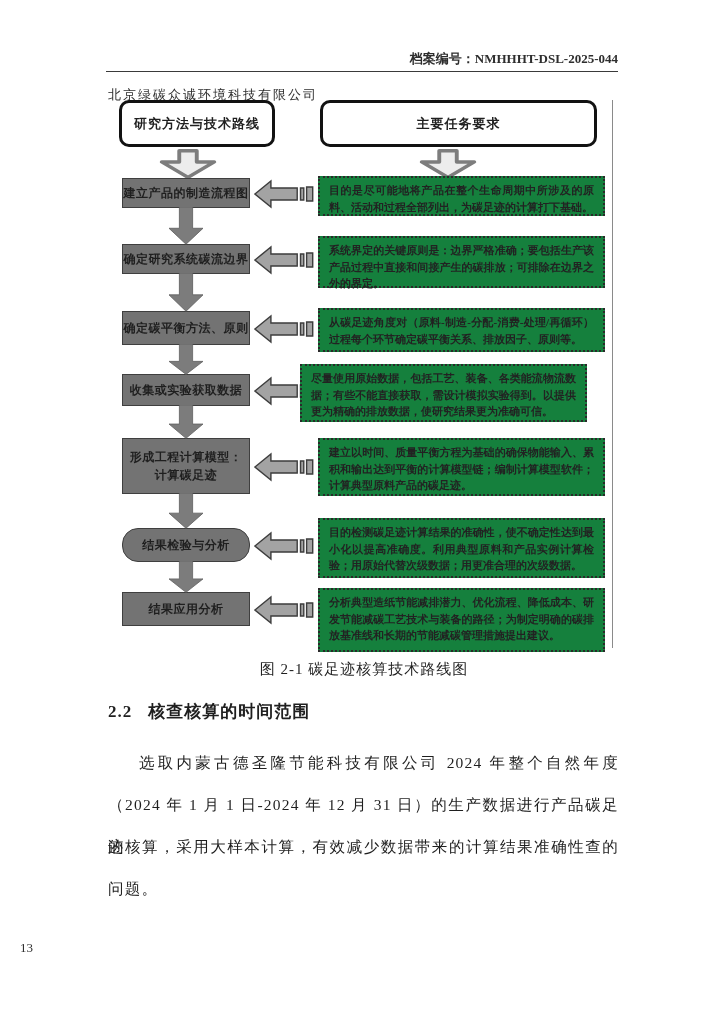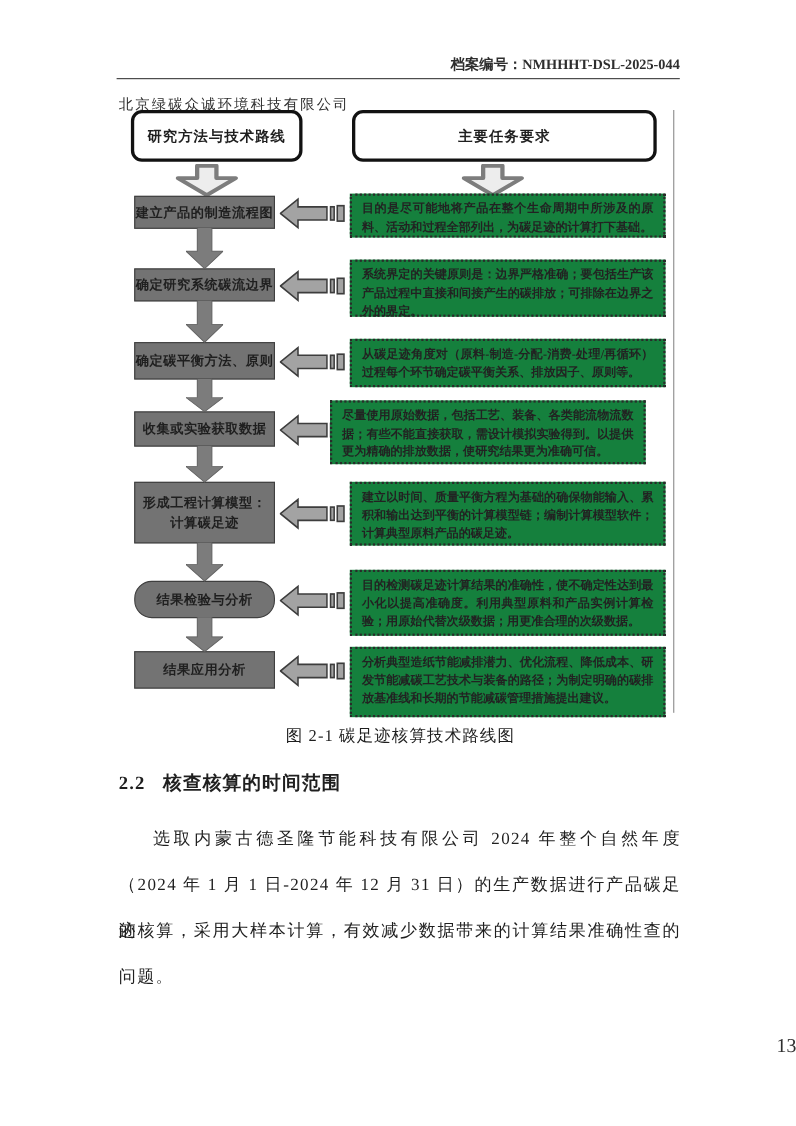--- a/index.html
+++ b/index.html
@@ -40,21 +40,21 @@
   .arr svg{display:block;width:100%;height:100%;}
 
   
   .fig-caption{left:108px;top:660px;width:512px;text-align:center;font-size:15px;letter-spacing:1px;}
   .sec-head{left:108px;top:700px;width:512px;font-size:17px;font-weight:bold;letter-spacing:1px;}
   .sec-head .num{margin-right:16px;}
   .pline{left:108px;width:511px;font-size:15.5px;line-height:42px;letter-spacing:1.2px;
          text-align:justify;text-align-last:justify;}
   .pline.first{text-indent:2em;}
   .pline.last{text-align-last:left;}
-  .pgnum{left:0;top:940px;width:724px;text-align:right;font-size:18px;color:#2e2e2e;padding-left:20px;}
+  .pgnum{left:0;top:940px;width:724px;text-align:left;font-size:13px;color:#2e2e2e;padding-left:20px;}
 </style>
 </head>
 <body>
 
 <svg width="0" height="0" style="position:absolute" aria-hidden="true">
   <defs>
     <symbol id="fancyDown" viewBox="0 0 74 36" preserveAspectRatio="none">
       <path d="M28 2 L28 15 L10 15 L37 33 L64 15 L46 15 L46 2 Z" fill="#ededed" stroke="#7d7d7d" stroke-width="4" stroke-linejoin="round"></path>
     </symbol>
     <symbol id="connDown" viewBox="0 0 36 50" preserveAspectRatio="none">

